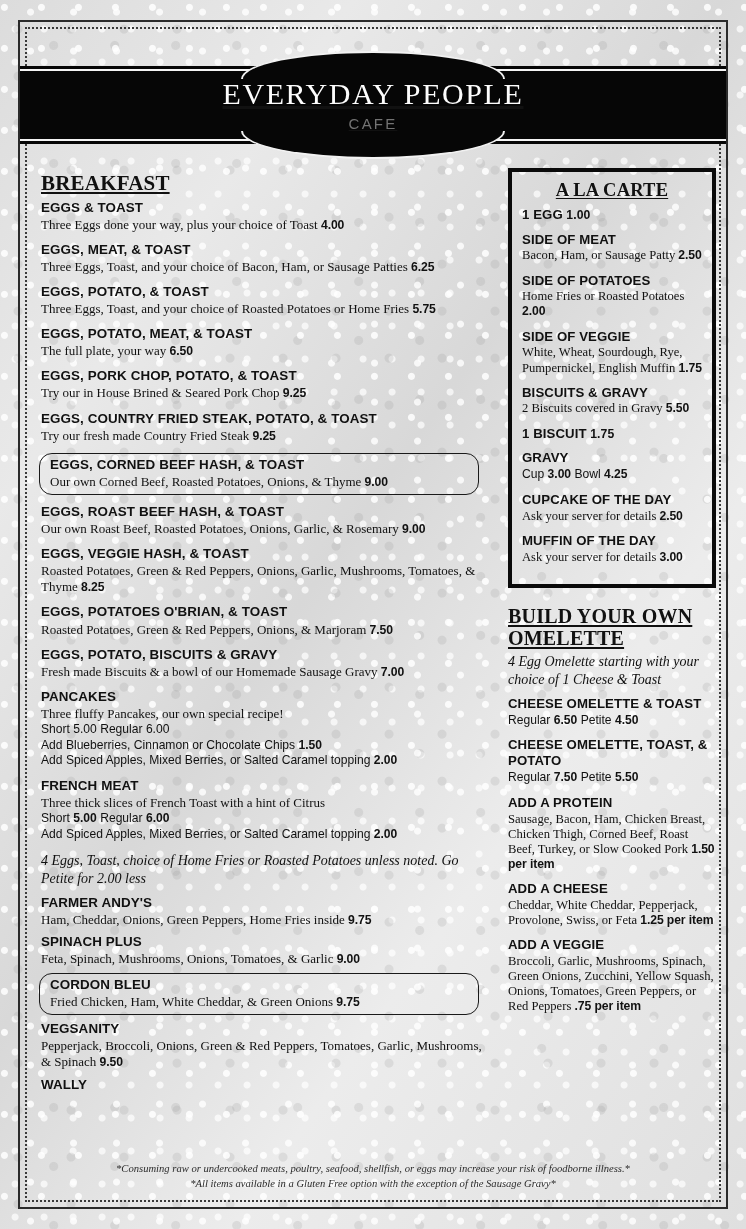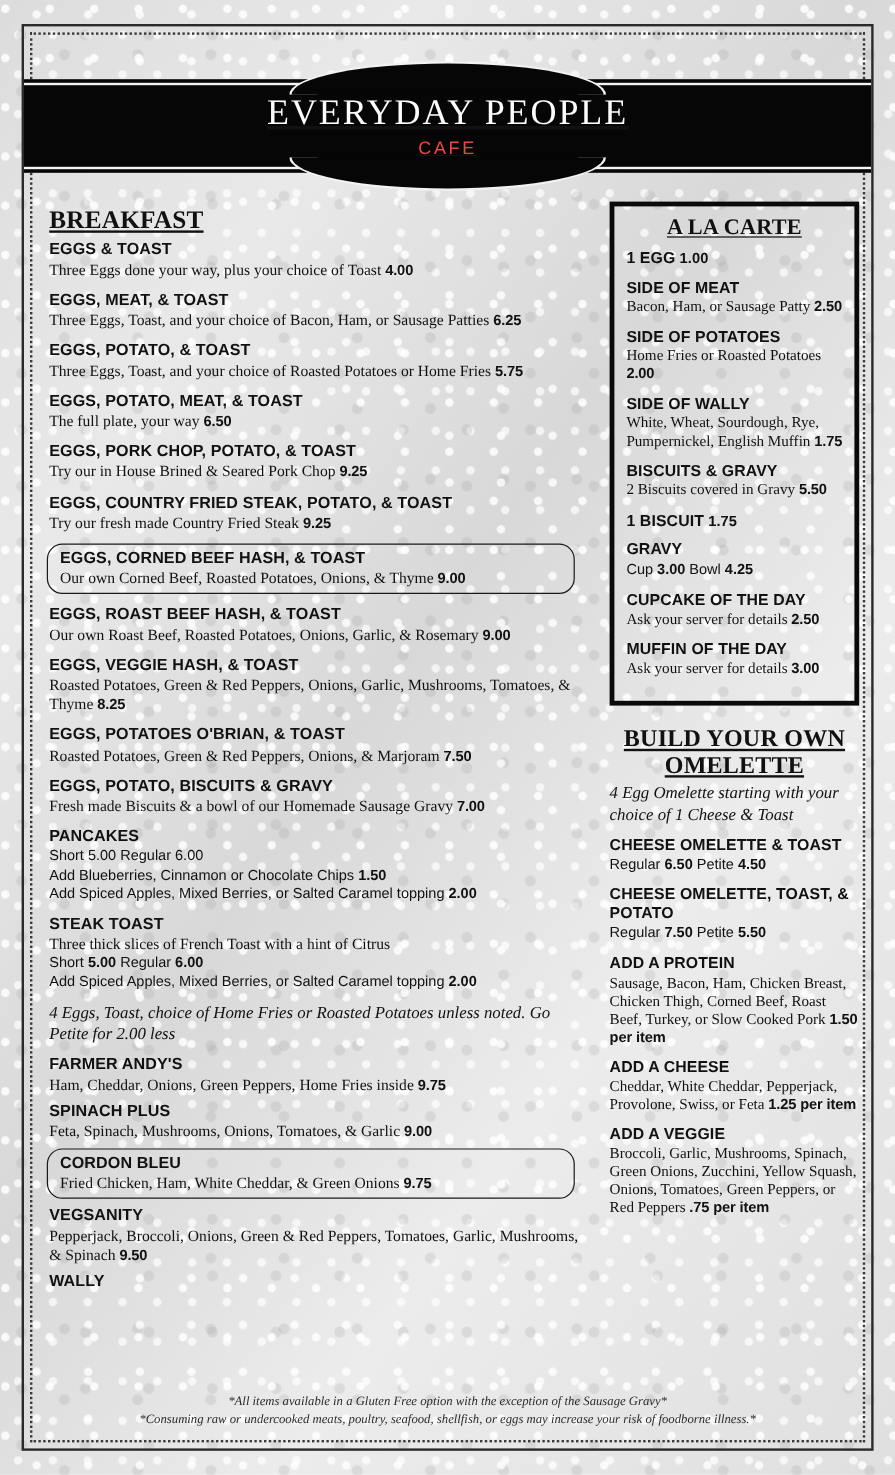--- a/index.html
+++ b/index.html
@@ -97,21 +97,21 @@
     font-size: 30px;
     letter-spacing: 1.6px;
     color: #fdfdfd;
     line-height: 1;
     text-transform: uppercase;
   }
   .banner-sub {
     font-family: "Liberation Sans", sans-serif;
     font-size: 15px;
     letter-spacing: 2.2px;
-    color: #ef4444;
+    color: #737373;
     margin-top: 7px;
     line-height: 1;
   }
 
   
   .left-col {
     position: absolute;
     left: 41px;
     top: 172px;
     width: 444px;
@@ -128,21 +128,20 @@
     font-family: "Liberation Serif", serif;
     font-weight: bold;
     font-size: 21px;
     letter-spacing: 0.2px;
     text-decoration: underline;
     text-underline-offset: 2px;
     margin: 0 0 4px 0;
     line-height: 1.12;
   }
   .section-head.center {
-    text-align: center;
     font-size: 20px;
   }
   .section-note {
     font-family: Liberation Serif, serif;
     font-style: italic;
     font-size: 14px;
     line-height: 1.28;
     margin: 2px 0 7px 0;
   }
   .item {
@@ -283,29 +282,30 @@
         <div class="item-desc">Roasted Potatoes, Green &amp; Red Peppers, Onions, &amp; Marjoram <b>7.50</b></div>
       </div>
       <div class="item">
         <div class="item-name">EGGS, POTATO, BISCUITS &amp; GRAVY</div>
         <div class="item-desc">Fresh made Biscuits &amp; a bowl of our Homemade Sausage Gravy <b>7.00</b></div>
       </div>
     </div>
 
   <div class="item">
     <div class="item-name">PANCAKES</div>
+    <div class="item-desc">Three fluffy Pancakes, our own special recipe!</div>
     <div id="pancake-lines">
         <div class="sub-line">Short 5.00 Regular 6.00</div>
         <div class="sub-line">Add Blueberries, Cinnamon or Chocolate Chips <b>1.50</b></div>
         <div class="sub-line">Add Spiced Apples, Mixed Berries, or Salted Caramel topping <b>2.00</b></div>
       </div>
   </div>
 
   <div class="item">
-    <div class="item-name">STEAK TOAST</div>
+    <div class="item-name">FRENCH MEAT</div>
     <div class="item-desc">Three thick slices of French Toast with a hint of Citrus</div>
     <div id="frenchtoast-lines">
         <div class="sub-line">Short <b>5.00</b> Regular <b>6.00</b></div>
         <div class="sub-line">Add Spiced Apples, Mixed Berries, or Salted Caramel topping <b>2.00</b></div>
       </div>
   </div>
 
   <div class="section-note" id="omelette-note">4 Eggs, Toast, choice of Home Fries or Roasted Potatoes unless noted. Go Petite for 2.00 less</div>
   <div id="omelette-items">
       <div class="item tight">
@@ -341,21 +341,21 @@
         </div>
         <div class="item">
           <div class="item-name">SIDE OF MEAT</div>
           <div class="item-desc">Bacon, Ham, or Sausage Patty <b>2.50</b></div>
         </div>
         <div class="item">
           <div class="item-name">SIDE OF POTATOES</div>
           <div class="item-desc">Home Fries or Roasted Potatoes <b>2.00</b></div>
         </div>
         <div class="item">
-          <div class="item-name">SIDE OF WALLY</div>
+          <div class="item-name">SIDE OF VEGGIE</div>
           <div class="item-desc">White, Wheat, Sourdough, Rye, Pumpernickel, English Muffin <b>1.75</b></div>
         </div>
         <div class="item">
           <div class="item-name">BISCUITS &amp; GRAVY</div>
           <div class="item-desc">2 Biscuits covered in Gravy <b>5.50</b></div>
         </div>
         <div class="item">
           <div class="item-name">1 BISCUIT<span style="font-size: 12.2px;">  1.75</span></div>
         </div>
         <div class="item">
@@ -399,15 +399,15 @@
         <div class="item">
           <div class="item-name">ADD A VEGGIE</div>
           <div class="item-desc">Broccoli, Garlic, Mushrooms, Spinach, Green Onions, Zucchini, Yellow Squash, Onions, Tomatoes, Green Peppers, or Red Peppers <b>.75 per item</b></div>
         </div>
       </div>
   </div>
 
 </div>
 
 <div class="footer">
+  <div>*Consuming raw or undercooked meats, poultry, seafood, shellfish, or eggs may increase your risk of foodborne illness.*</div>
   <div>*All items available in a Gluten Free option with the exception of the Sausage Gravy*</div>
-  <div>*Consuming raw or undercooked meats, poultry, seafood, shellfish, or eggs may increase your risk of foodborne illness.*</div>
 </div>
 
 </body></html>

